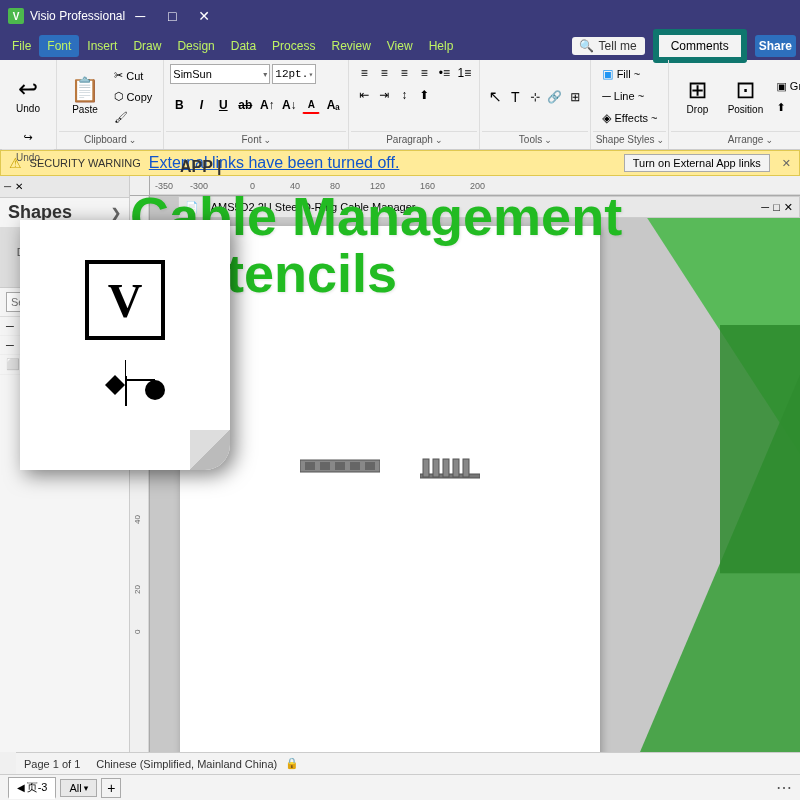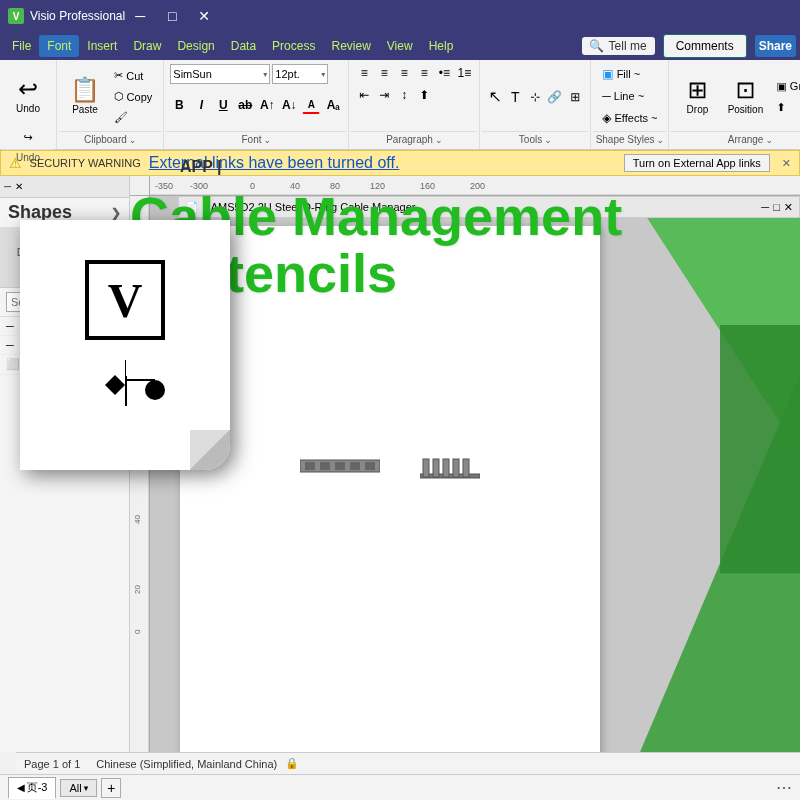--- a/index.html
+++ b/index.html
@@ -32,21 +32,21 @@
     .menu-item {
       padding: 4px 8px;
       cursor: pointer;
       border-radius: 3px;
       color: #bef264;
     }
     .menu-item:hover, .menu-item.active { background: rgba(255,255,255,0.2); }
     .menu-item.home { background: #2d6fbd; }
     .comments-btn {
       background: #f3f3f3;
-      border: 1px solid #0f766e;
+      border: 6px solid #0f766e;
       padding: 4px 12px;
       font-size: 12px;
       cursor: pointer;
       border-radius: 3px;
     }
     .share-btn {
       background: #2d6fbd;
       color: white;
       border: none;
       padding: 4px 4px;
@@ -406,21 +406,21 @@
     </div>
   </div>
 
   <div class="ribbon-section" style="width:150px;">
     <div class="ribbon-section-top" style="flex-direction:column; gap:10px; align-items:flex-start;">
       <div class="font-row">
         <div class="font-combo" style="width:100px;">
           <span>SimSun</span>
           <span class="dropdown-arrow">▾</span>
         </div>
-        <div class="font-combo" style="width:56px;">
+        <div class="font-combo" style="width:44px;font-family:Liberation Mono, monospace;">
           <span>12pt.</span>
           <span class="dropdown-arrow">▾</span>
         </div>
       </div>
       <div class="font-row" style="gap:4px; flex-wrap:wrap;">
         <div class="bold-btn">
             <b>B</b>
           </div>
         <div class="bold-btn">
             <i>I</i>

